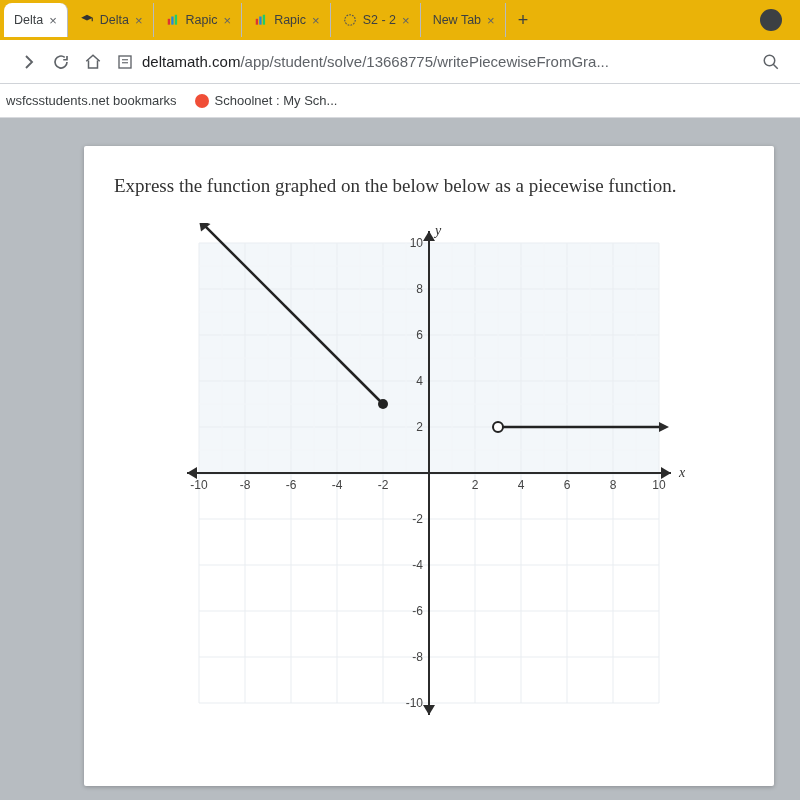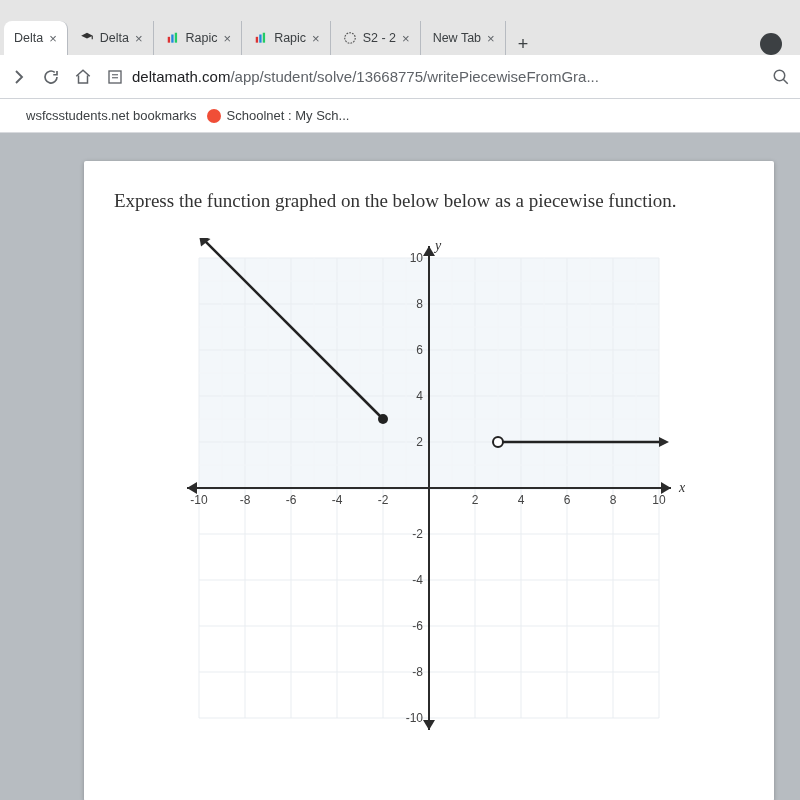--- a/index.html
+++ b/index.html
@@ -5,23 +5,23 @@
     * { margin: 0; padding: 0; box-sizing: border-box; }
     body {
       font-family: -apple-system, Arial, sans-serif;
       background: #c5c8cc;
       width: 800px;
       height: 800px;
       overflow: hidden;
     }
     .tabstrip {
       display: flex;
-      align-items: flex-end;
-      background: #e5e5e5;
-      height: 55px;
+      align-items: center;
+      background: #eab308;
+      height: 40px;
       padding: 0 4px;
       gap: 2px;
     }
     .tab {
       display: flex;
       align-items: center;
       gap: 6px;
       padding: 0 10px;
       height: 34px;
       font-size: 12.5px;
@@ -40,21 +40,21 @@
       width: 22px; height: 22px;
       background: #3c4043;
       border-radius: 50%;
       margin-right: 14px;
     }
     .toolbar {
       display: flex;
       align-items: center;
       background: #fff;
       height: 44px;
-      padding: 0 10px;
+      padding: 0 20px;
       gap: 14px;
       border-bottom: 1px solid #d0d3d8;
       font-size: 15px;
       color: #5f6368;
     }
     .toolbar .icon { width: 18px; height: 18px; display: inline-block; }
     .addr {
       flex: 1;
       display: flex;
       align-items: center;
@@ -65,22 +65,22 @@
       white-space: nowrap;
     }
     .addr .host { color: #202124; }
     .addr .rest { color: #5f6368; }
     .zoom { width: 18px; height: 18px; }
     .bookmarks {
       display: flex;
       align-items: center;
       background: #fff;
       height: 34px;
-      padding: 0 26px;
-      gap: 10px;
+      padding: 0 6px;
+      gap: 18px;
       border-bottom: 1px solid #d8dade;
       font-size: 13px;
       color: #3c4043;
     }
     .bk-item { display: flex; align-items: center; gap: 6px; }
     .bk-icon {
       width: 14px; height: 14px; border-radius: 50%;
       background: #f04e37;
       display: inline-block;
     }

